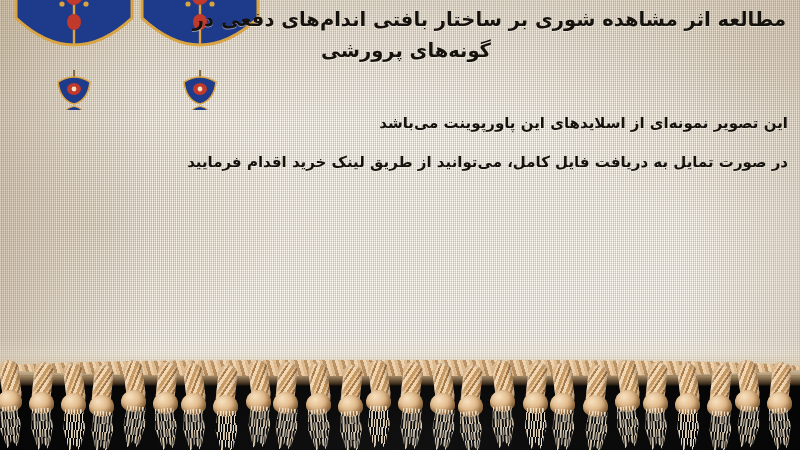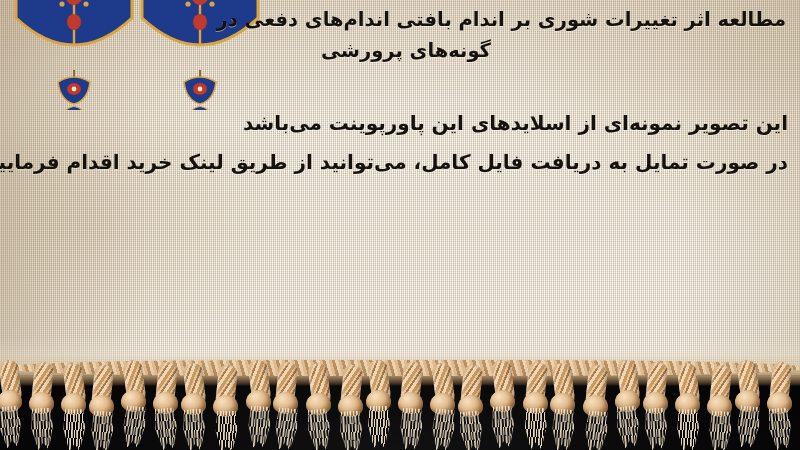--- a/index.html
+++ b/index.html
@@ -175,21 +175,21 @@
 
   .body-block{
     position:absolute;
     right:12px; top:104px;
     width:786px;
     text-align:right;
   }
   .body-line{
     display:block;
     font-family:"DejaVu Sans", sans-serif;
-    font-size:20px;
+    font-size:15px;
     font-weight:700;
     color:#15110c;
     line-height:39px;
     white-space:nowrap;
     text-shadow:0 1px 0 rgba(255,252,244,.4);
   }
 </style>
 </head>
 <body>
 
@@ -441,21 +441,21 @@
         <ellipse cx="60" cy="129" rx="7" ry="6" fill="#c0392b"></ellipse>
         <circle cx="60" cy="129" r="2.4" fill="#f2e3c4"></circle>
         <path d="M52 150 Q60 143 68 150 Q66 162 60 165 Q54 162 52 150 Z" fill="#1e3a8a" stroke="#d9a441" stroke-width="1.2"></path>
       </g>
     </svg>
   </div>
 
   <div class="text-layer">
 
     <div class="title-block">
-      <span class="title-line l1">مطالعه اثر تغییرات شوری بر اندام بافتی اندام‌های دفعی در</span>
+      <span class="title-line l1">مطالعه اثر مشاهده شوری بر ساختار بافتی اندام‌های دفعی در</span>
       <span class="title-line l2">گونه‌های پرورشی</span>
     </div>
 
     <div class="body-block">
       <span class="body-line">این تصویر نمونه‌ای از اسلایدهای این پاورپوینت می‌باشد</span>
       <span class="body-line">در صورت تمایل به دریافت فایل کامل، می‌توانید از طریق لینک خرید اقدام فرمایید</span>
     </div>
 
   </div>
 

